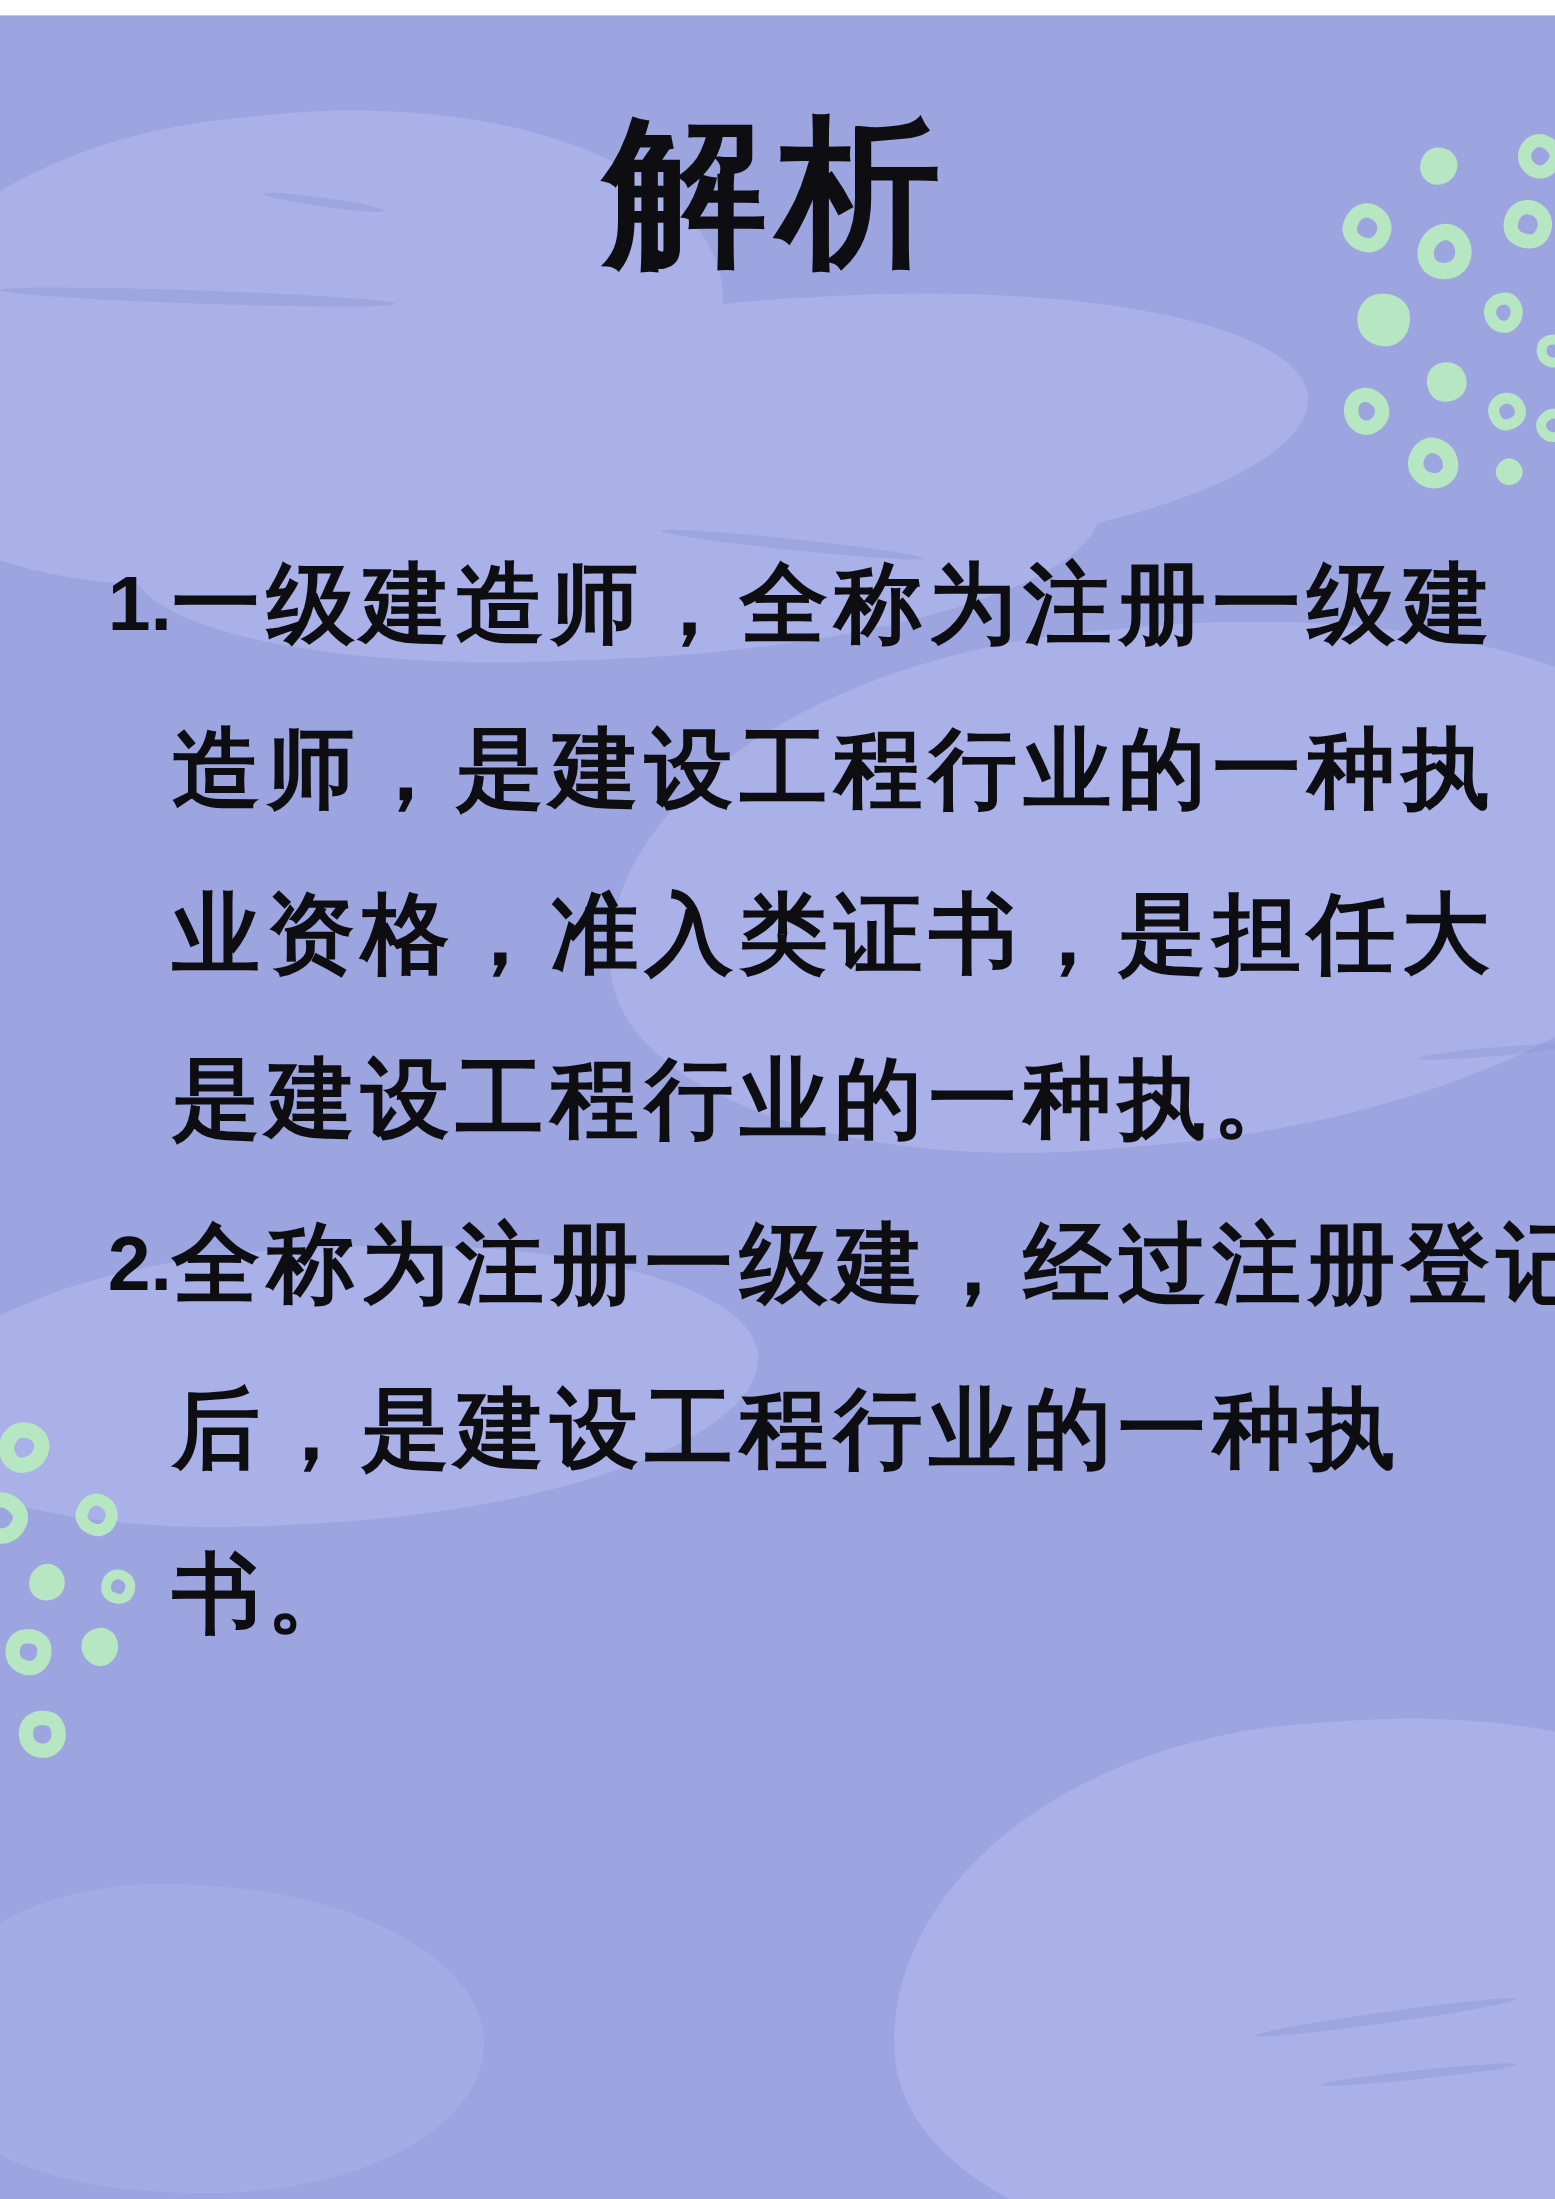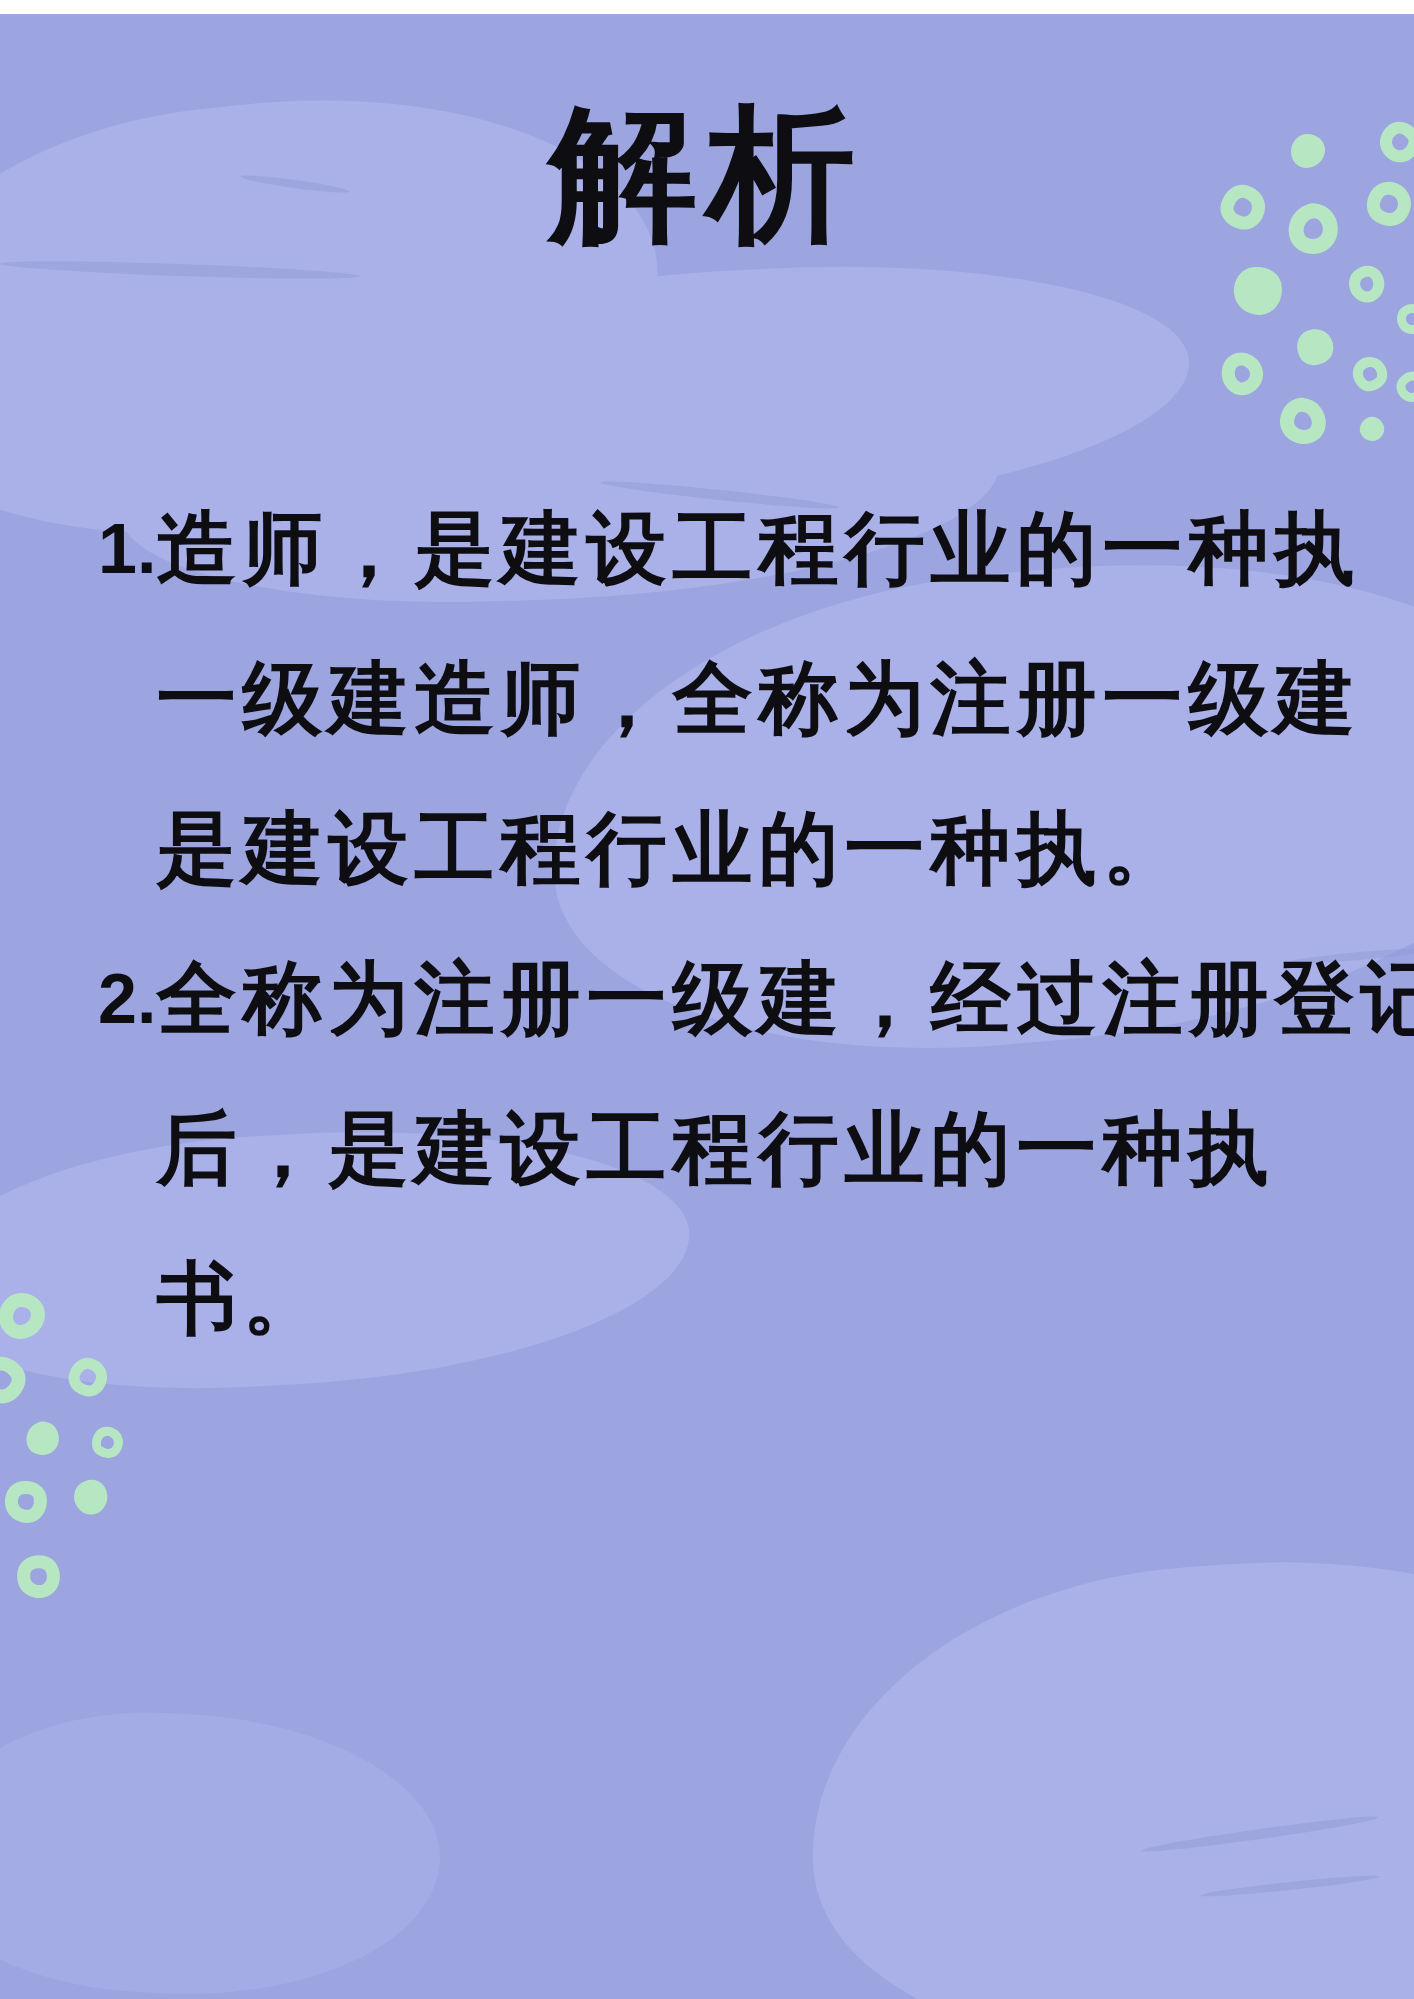--- a/index.html
+++ b/index.html
@@ -133,22 +133,23 @@
       <div class="dot" style="left: 74px; top: 1466px; width: 34px; height: 34px; border-radius: 48% 52% 55% 45% / 52% 46% 54% 48%; transform: rotate(318deg);"></div>
       <div class="ring" style="left: 16.5px; top: 1540.5px; width: 43px; height: 43px; border-radius: 55% 45% 50% 50% / 46% 54% 48% 52%; transform: rotate(11deg); border-width: 13px;"></div>
     </div>
 
   <h1 class="title">解析</h1>
 
   <ol class="list" id="list">
       <li>
         <span class="marker">1.</span>
         <div class="lines">
+          <div class="line">一级建造师，全称为注册一级建</div>
           <div class="line">造师，是建设工程行业的一种执</div>
-          <div class="line">一级建造师，全称为注册一级建</div>
+          <div class="line">业资格，准入类证书，是担任大</div>
           <div class="line">是建设工程行业的一种执。</div>
         </div>
       </li>
       <li>
         <span class="marker">2.</span>
         <div class="lines">
           <div class="line">全称为注册一级建，经过注册登记</div>
           <div class="line">后，是建设工程行业的一种执</div>
           <div class="line">书。</div>
         </div>

